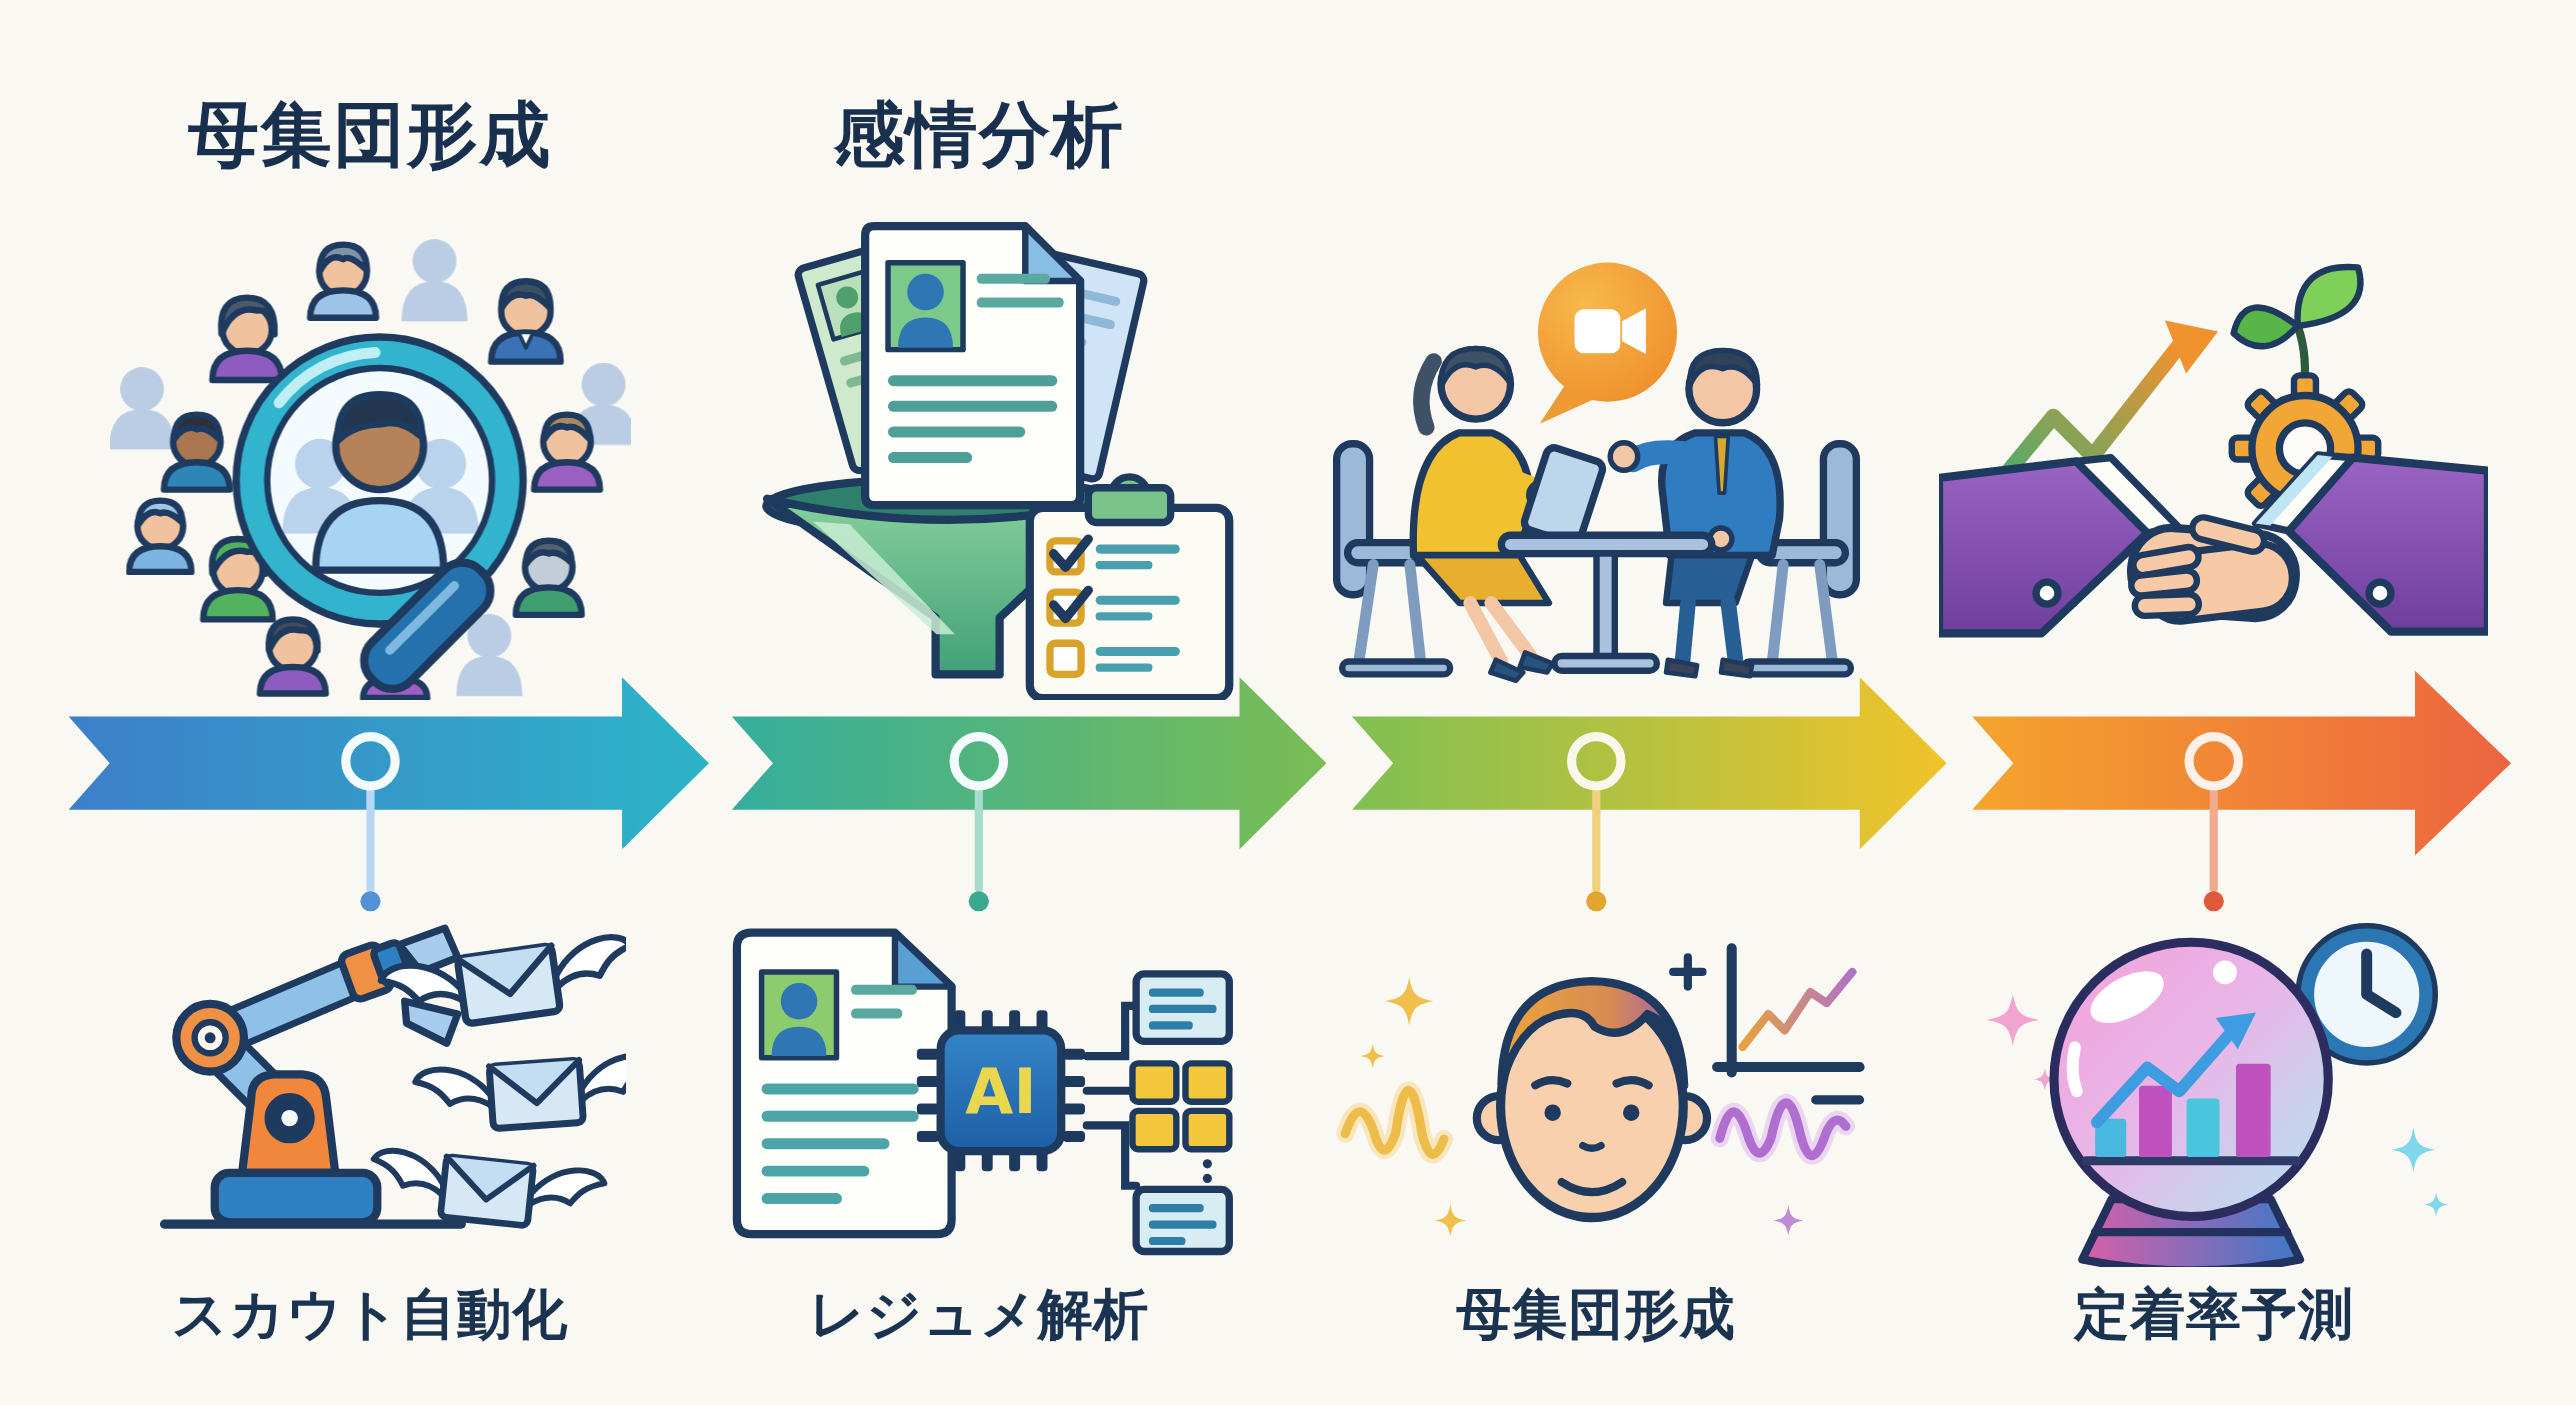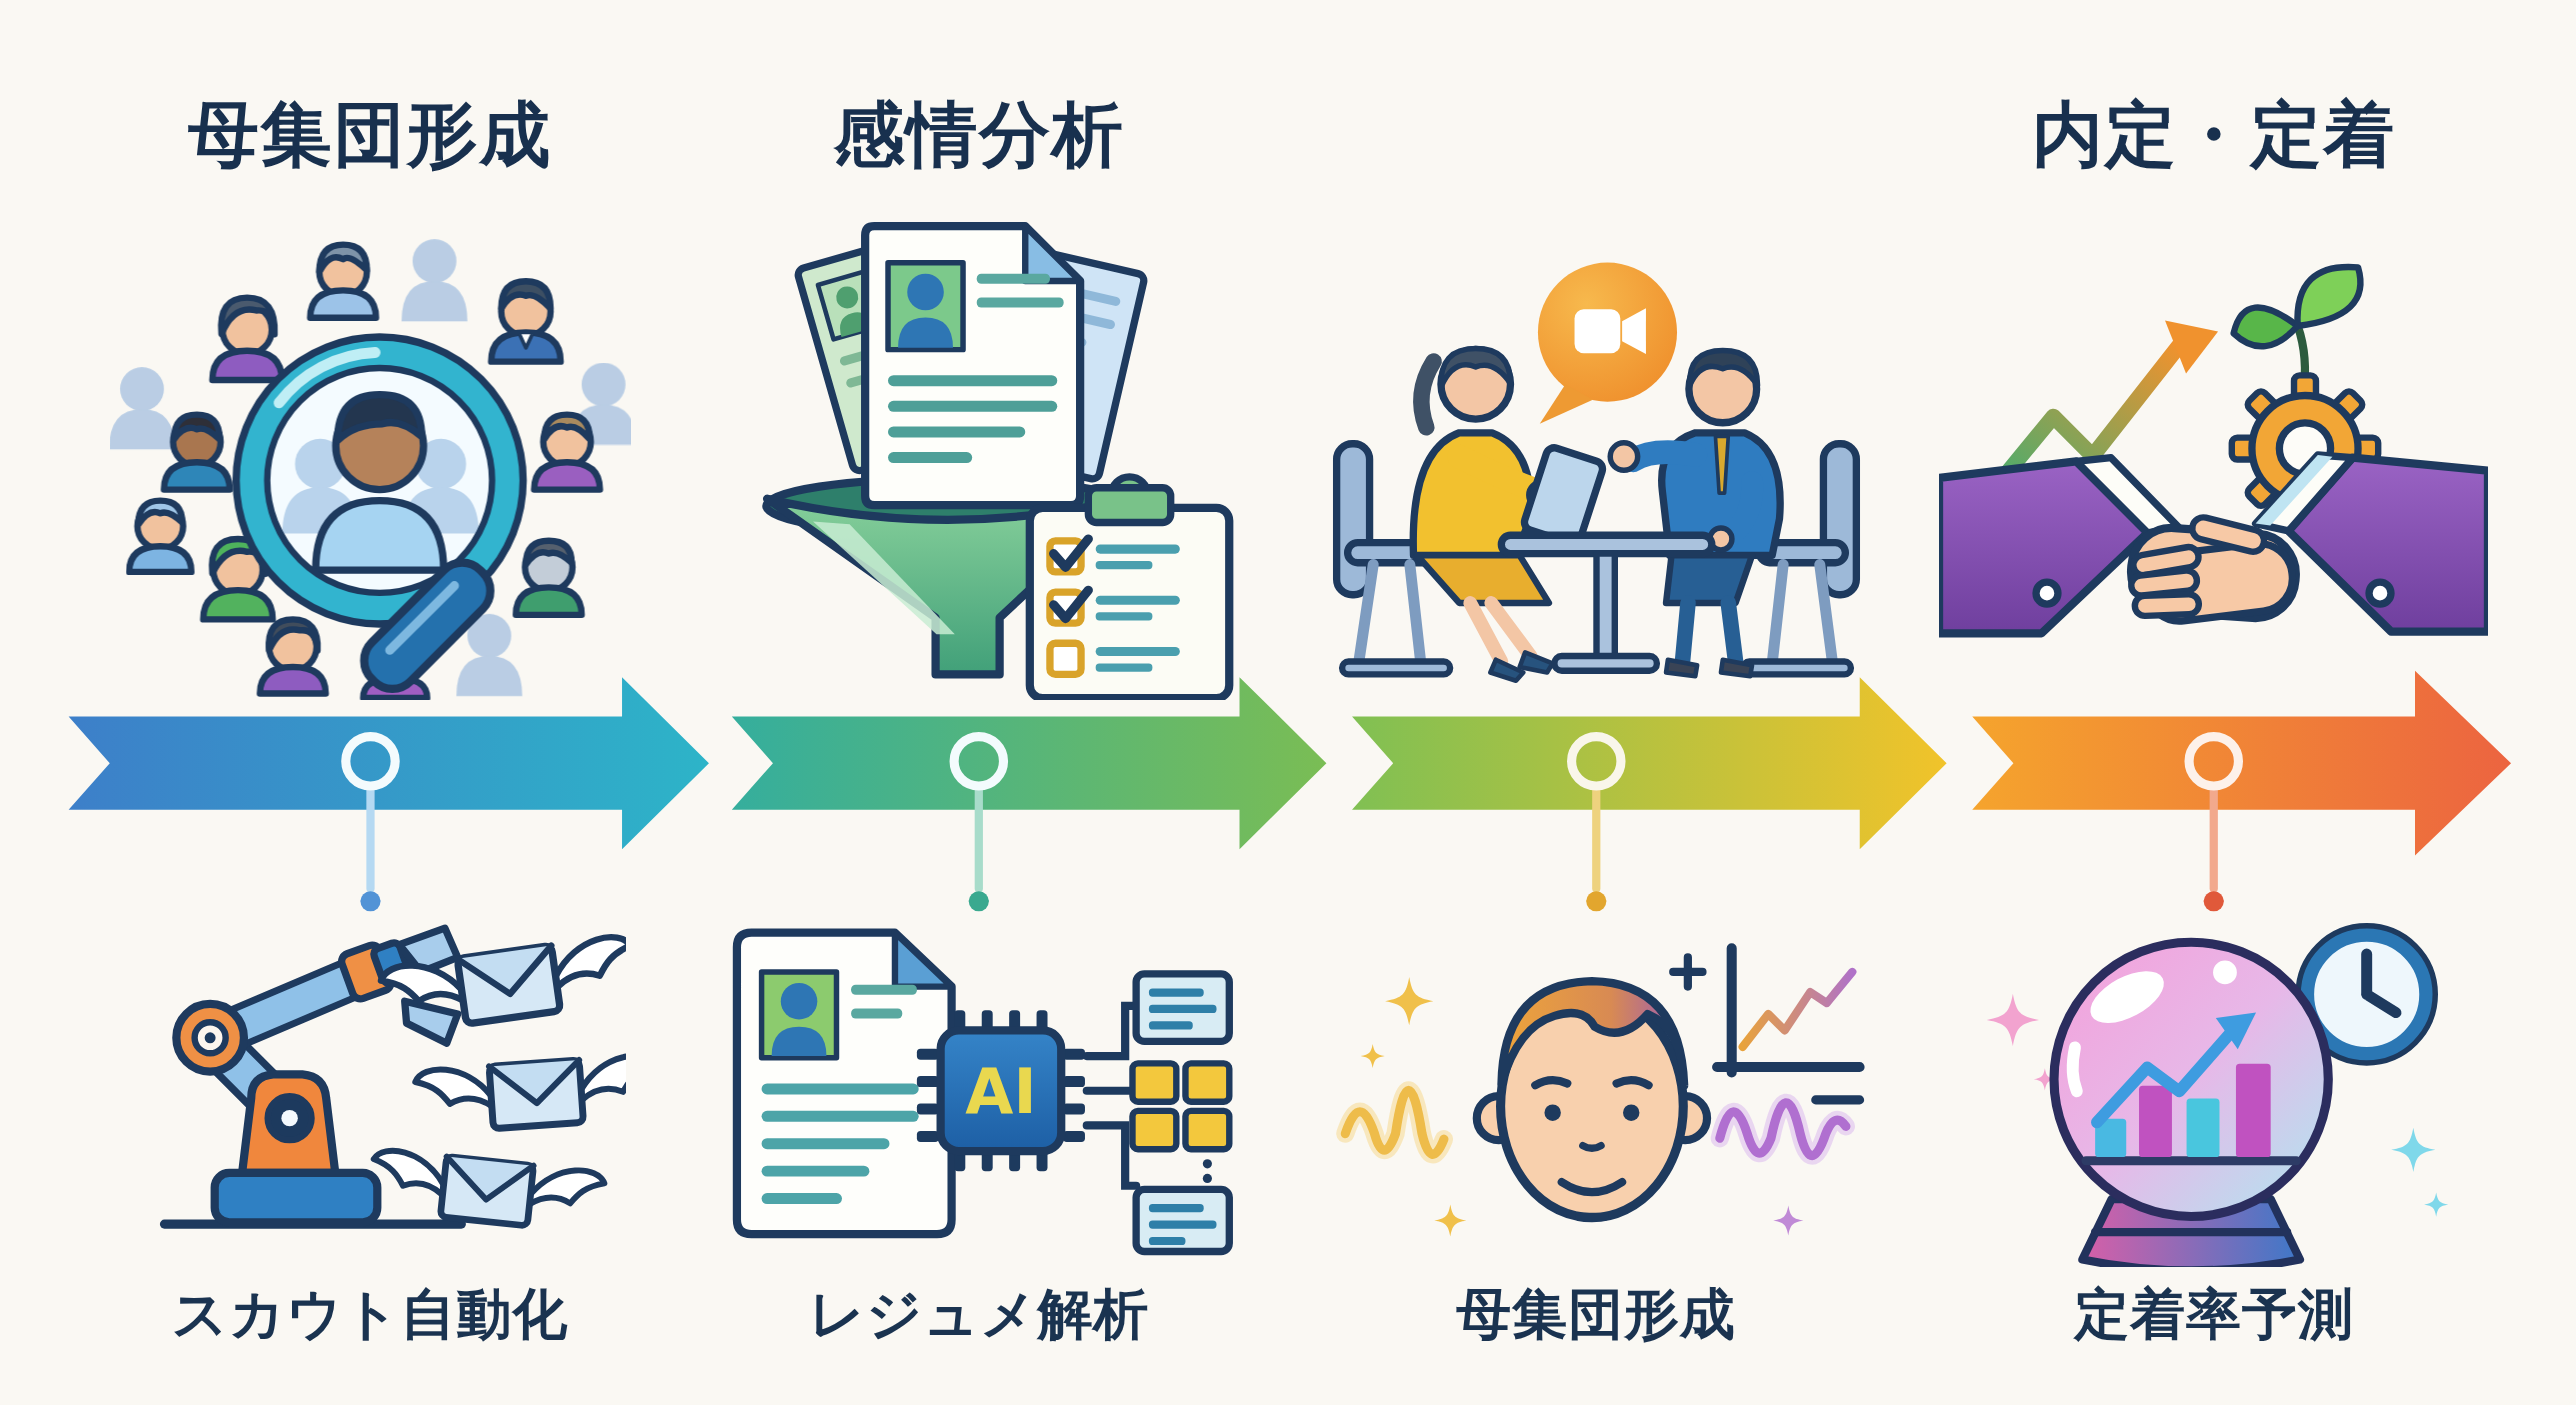--- a/index.html
+++ b/index.html
@@ -15,21 +15,20 @@
   .o{stroke:#1e3a5e;stroke-linejoin:round;stroke-linecap:round;}
   svg{display:block;}
 </style>
 </head>
 <body>
 
 <div class="canvas">
 
   <div class="stage-title" style="left:59px">母集団形成</div>
   <div class="stage-title" style="left:668px">感情分析</div>
-  <div class="stage-title" style="left:1903px">内定・定着</div>
 
   <div class="icon" style="left:110px;top:206px;width:521px;height:494px">
     <svg width="521" height="494" viewBox="0 0 570 540">
       <defs>
         <g id="av">
             <circle cx="0" cy="-20" r="24"></circle>
             <path d="M-36,46 Q-36,2 0,2 Q36,2 36,46 Z"></path>
           </g>
       </defs>
 

